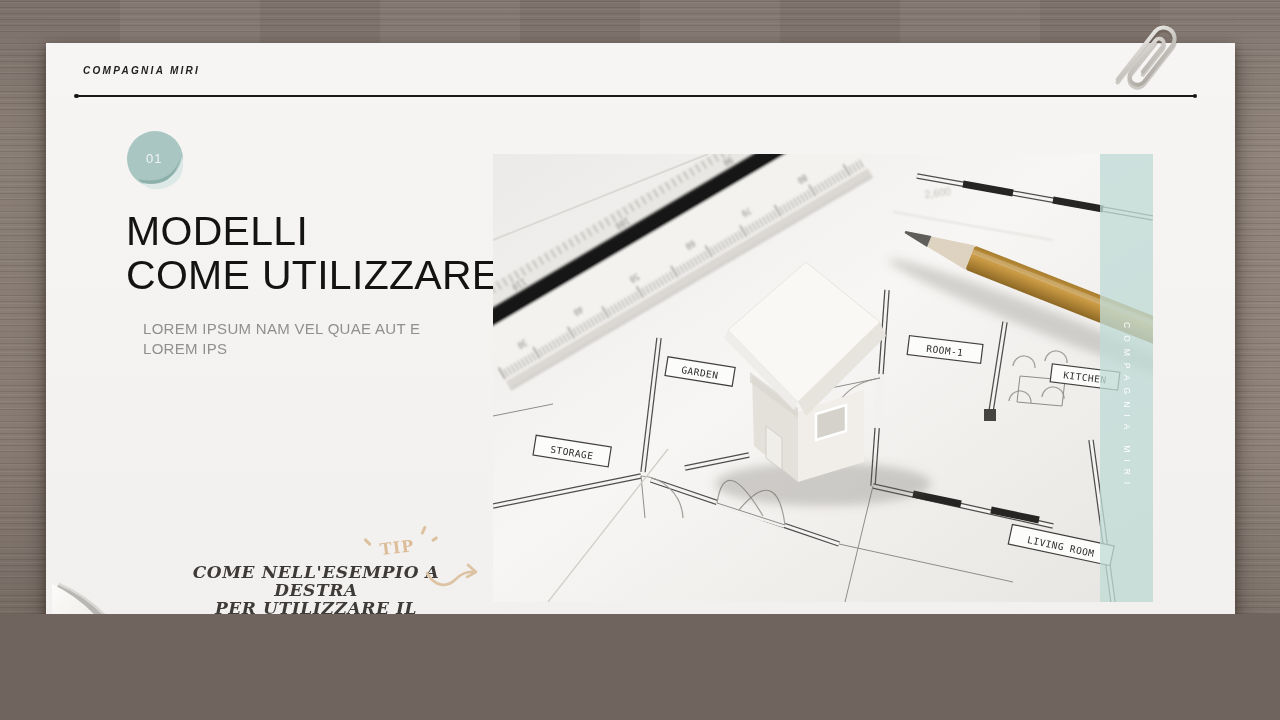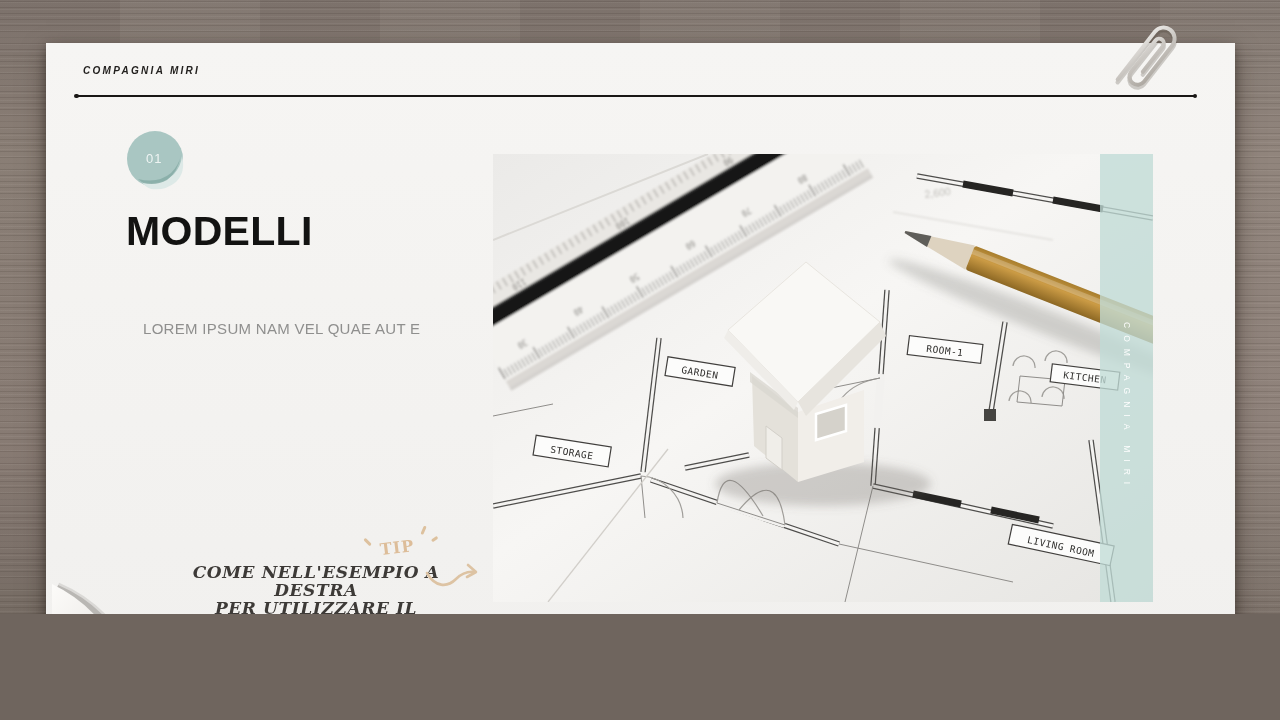--- a/index.html
+++ b/index.html
@@ -18,21 +18,21 @@
     box-shadow:0 10px 22px rgba(35,27,22,.5), 0 3px 8px rgba(35,27,22,.35);}
   
   .brand{position:absolute;left:37px;top:22px;font-size:10px;font-weight:bold;font-style:italic;
     letter-spacing:2.3px;color:#23211f;}
   .rule{position:absolute;left:30px;top:52px;width:1119px;height:1.6px;background:#191715;}
   .rule::before,.rule::after{content:"";position:absolute;top:-1.4px;width:4.5px;height:4.5px;border-radius:50%;background:#191715;}
   .rule::before{left:-2px;} .rule::after{right:-2px;}
   
   .badge{position:absolute;left:80px;top:87px;width:60px;height:62px;}
   
-  .title{position:absolute;left:80px;top:166px;color:#131312;font-weight:700;
+  .title{position:absolute;left:80px;top:166px;color:#131312;font-weight:400;
     font-size:41px;line-height:44px;letter-spacing:.3px;}
   
   .body-copy{position:absolute;left:81px;top:276px;color:#8f8f8e;font-size:15px;line-height:20px;letter-spacing:.3px;margin-left:16px;}
   .body-copy .para{margin:0 0 12px 0;}
   .body-copy span{display:block;}
   
   .tip-label{position:absolute;left:334px;top:495px;transform:rotate(-7deg);
     font-family:"DejaVu Serif",serif;font-weight:bold;font-size:16px;letter-spacing:1px;color:#ddbd99;}
   .spark{position:absolute;width:2.6px;height:9px;border-radius:2px;background:#ddc19e;}
   .sp1{left:-13px;top:-4px;transform:rotate(-38deg);}
@@ -74,25 +74,27 @@
 
     <svg class="badge" viewBox="0 0 60 62">
       <circle cx="29" cy="29" r="28" fill="#a9c6c2"></circle>
       <path d="M16,52 Q36,56 48,44 Q55,36 56,26 Q60,42 50,52 Q39,61 25,59 Q19,57 16,52 Z" fill="#dde9e7"></path>
       <path d="M12,49 Q32,54 45,43 Q53,35 55,25 Q52,42 41,50 Q30,56 17,53 Z" fill="#86aba6" opacity=".85"></path>
       <text x="20" y="33" font-size="13" fill="#eef4f3" letter-spacing="1">01</text>
     </svg>
 
     <div class="title">
       <div>MODELLI</div>
+      <div>COME UTILIZZARE</div>
     </div>
 
     <div class="body-copy">
       <p class="para">
         <span>LOREM IPSUM NAM VEL QUAE AUT E</span>
+        <span>LOREM IPS</span>
       </p>
     </div>
 
     <div class="tip-label">
       <span>TIP</span>
       <i class="spark sp1"></i>
       <i class="spark sp2"></i>
       <i class="spark sp3"></i>
     </div>
     <div class="tip-text">

